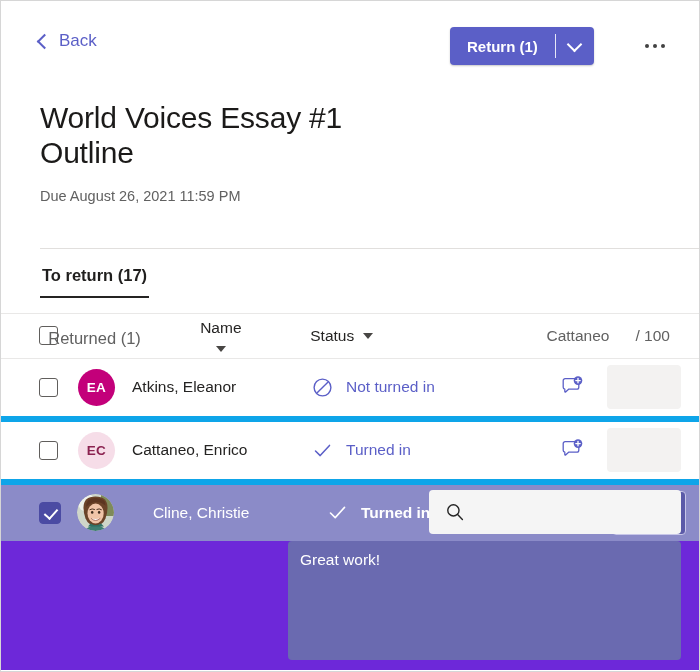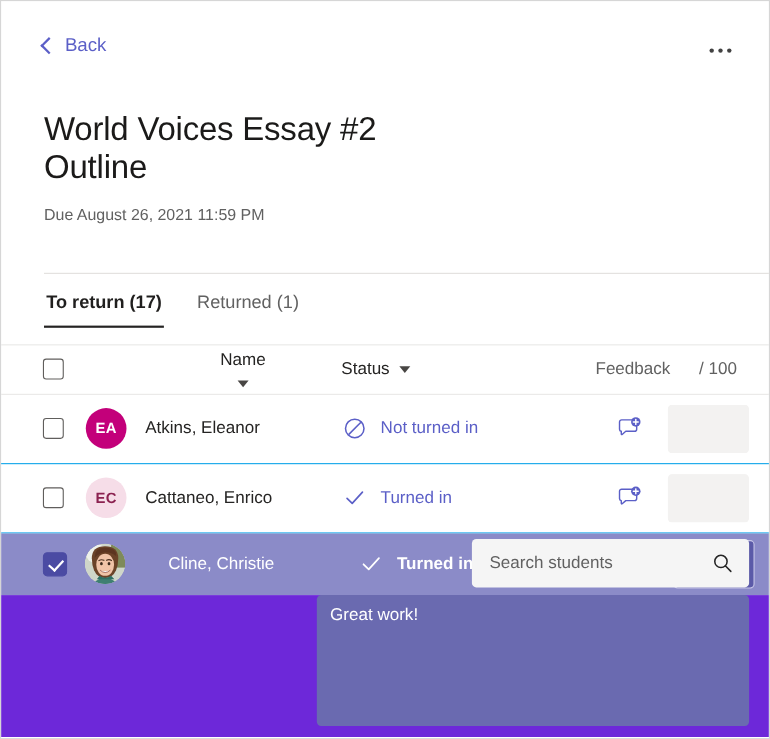--- a/index.html
+++ b/index.html
@@ -148,21 +148,22 @@
   .tabsrow {
     position: relative;
     height: 64px;
   }
   .tabs {
     position: absolute;
     left: 39px;
     top: 14px;
     display: flex;
     gap: 28px;
-    align-items: flex-start;
+    align-items: center;
+    flex-direction: column;
   }
   .tab {
     font-size: 16.5px;
     padding: 3px 2px 13px 2px;
     cursor: pointer;
     user-select: none;
     color: #616161;
     position: relative;
   }
   .tab.active {
@@ -201,21 +202,21 @@
   }
   .search-input::placeholder { color: #616161; opacity: 1; }
   .search-icon { width: 20px; height: 20px; flex: none; }
 
   
   .tbl { width: 100%; }
   .row {
     display: flex;
     align-items: center;
     height: 63px;
-    border-bottom: 1px solid #0ea5e9;
+    border-bottom: 6px solid #0ea5e9;
     box-sizing: border-box;
   }
   .row.head {
     height: 46px;
     border-top: 1px solid #e9e8e7;
     border-bottom: 1px solid #e9e8e7;
   }
   .c-check { width: 39px; padding-left: 38px; box-sizing: content-box; display: flex; align-items: center;}
   .c-avatar { width: 54px; display: flex; align-items: center; justify-content: flex-start; }
   .c-name { width: 180px; font-size: 15.5px; color: #252423; }
@@ -363,42 +364,48 @@
 
 <div class="app">
 
   <div class="topbar">
 
     <div class="back-link">
       <span class="chev-left"></span>
       <span class="back-label">Back</span>
     </div>
 
+    <div class="return-group">
+      <div class="return-btn">Return (1)</div>
+      <div class="return-sep"></div>
+      <div class="return-caret">
+        <span class="caret-dn"></span>
+      </div>
+    </div>
 
     <div class="more-btn">
       <i></i>
       <i></i>
       <i></i>
     </div>
   </div>
 
   <div class="titleblock">
-    <h1 class="assignment-title">World Voices Essay #2 Outline</h1>
+    <h1 class="assignment-title">World Voices Essay #1 Outline</h1>
     <div class="due-date">Due August 26, 2021 11:59 PM</div>
     <div class="hdr-divider"></div>
   </div>
 
   <div class="tabsrow">
     <div class="tabs">
       <div class="tab active">To return (17)</div>
       <div class="tab">Returned (1)</div>
     </div>
 
     <div class="searchbox">
-      <input class="search-input" type="text" placeholder="Search students" style="">
       <svg class="search-icon" viewBox="0 0 20 20">
         <circle cx="8.4" cy="8.4" r="5.6" fill="none" stroke="#242424" stroke-width="1.4"></circle>
         <line x1="12.6" y1="12.6" x2="17.4" y2="17.4" stroke="#242424" stroke-width="1.4" stroke-linecap="round"></line>
       </svg>
     </div>
   </div>
 
   <div class="tbl">
 
     <div class="row head">
@@ -407,21 +414,21 @@
       </div>
       <div class="c-avatar"></div>
       <div class="c-name">
         <span>Name</span>
         <span class="sort-caret"></span>
       </div>
       <div class="c-status">
         <span>Status</span>
         <span class="sort-caret"></span>
       </div>
-      <div class="c-fb">Feedback</div>
+      <div class="c-fb">Cattaneo</div>
       <div class="c-grade">/ 100</div>
     </div>
 
     <div class="row">
       <div class="c-check">
         <span class="chk"></span>
       </div>
       <div class="c-avatar">
         <span class="avatar" style="background:#c3007a;color:#ffffff">EA</span>
       </div>

